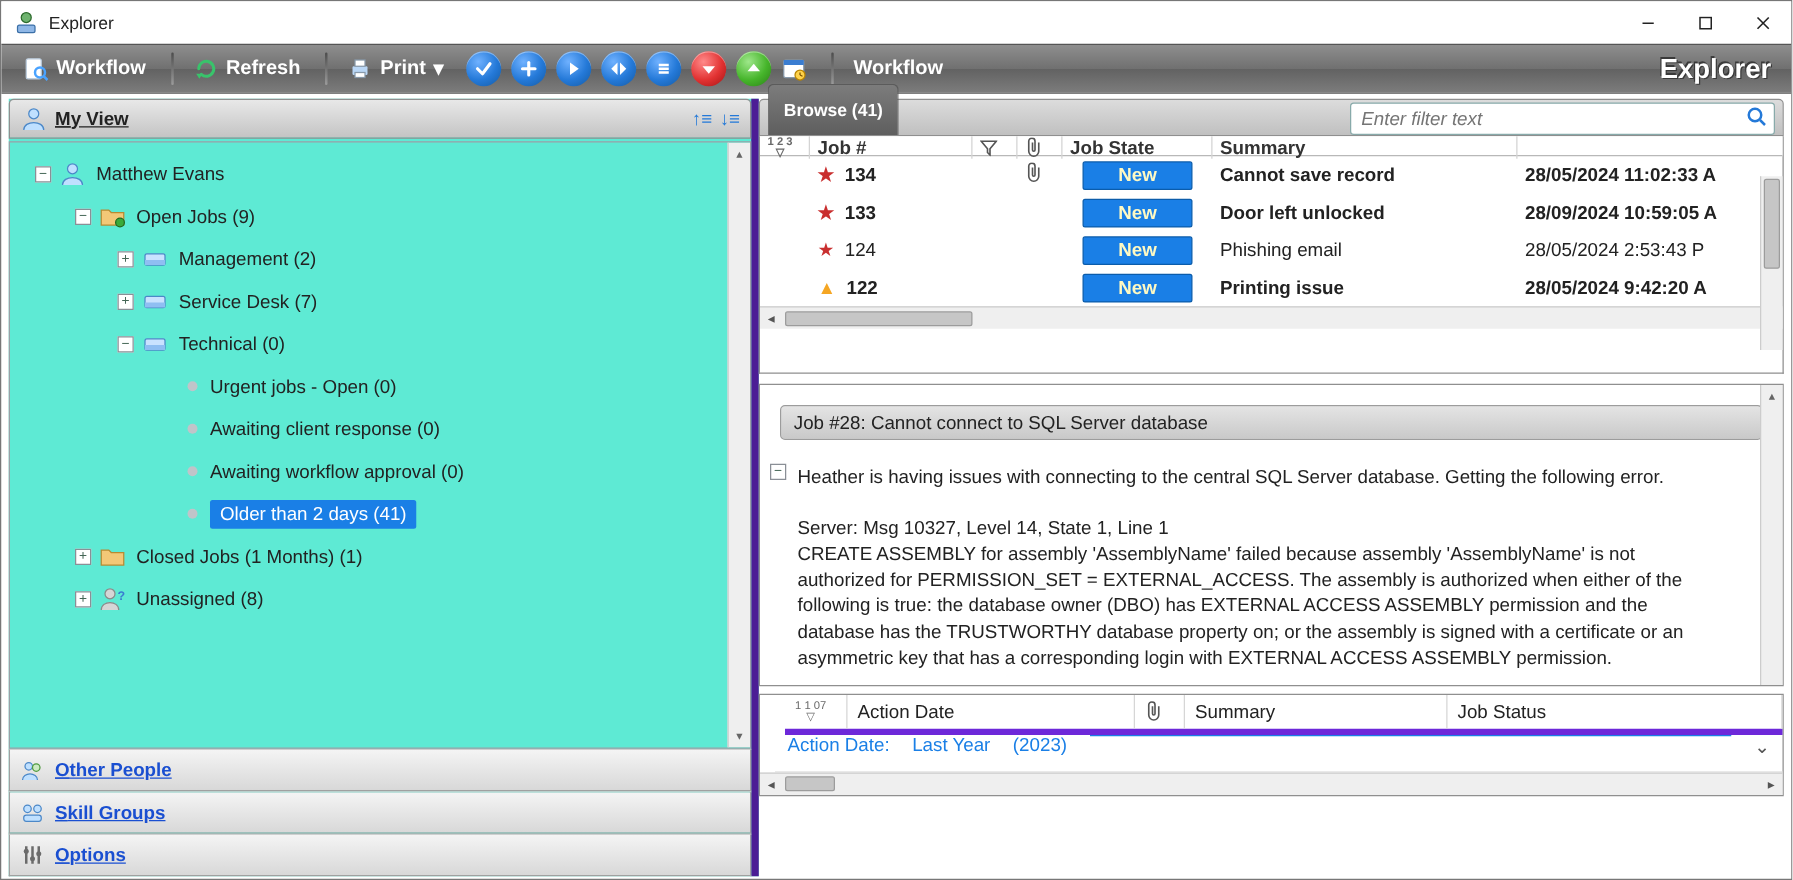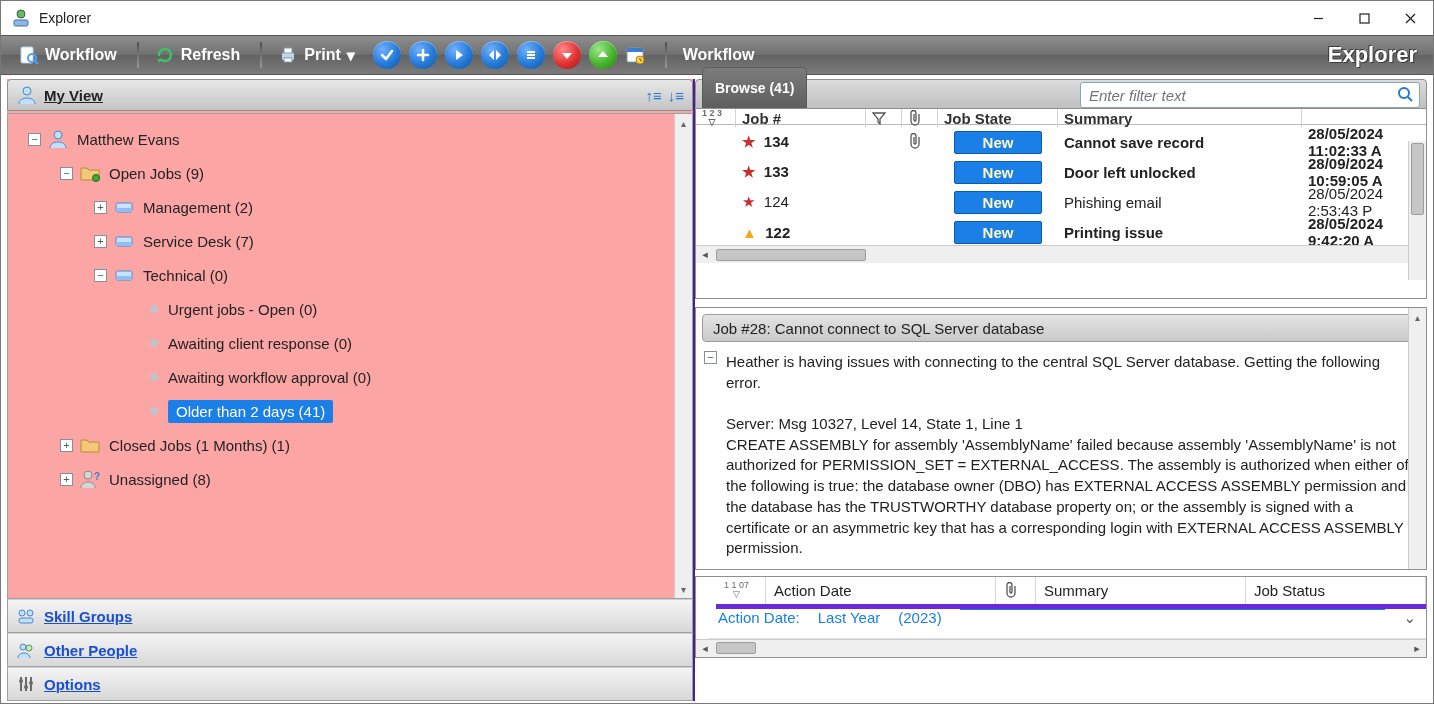--- a/index.html
+++ b/index.html
@@ -23,21 +23,21 @@
   .tsep { width:2px; height:26px; margin:0 6px; background:linear-gradient(#4d4d4d,#9b9b9b); border-radius:1px; }
   .circle-btn { width:28px; height:28px; border-radius:50%; display:flex; align-items:center; justify-content:center; margin:0 4px; 
     background: radial-gradient(circle at 35% 30%, #6fb1ff, #2479d8 55%, #155aa3); box-shadow: inset 0 1px 0 rgba(255,255,255,.4); }
   .circle-btn.red { background: radial-gradient(circle at 35% 30%, #ff8a8a, #e23232 55%, #a31313); }
   .circle-btn.green { background: radial-gradient(circle at 35% 30%, #9ee78a, #46b52b 55%, #2b7f17); }
   .circle-btn svg { width:16px; height:16px; }
   .brand { margin-left:auto; font-size:22px; font-weight:800; color:#fff; text-shadow:1px 1px 0 #3a3a3a, -1px -1px 0 #3a3a3a; padding-right:8px; }
 
   
   .content { flex:1; display:flex; min-height:0; }
-  .left  { width:688px; border-right:2px solid #4c1d95; display:flex; flex-direction:column; background:#fca5a5; margin:4px 0 2px 6px; }
+  .left  { width:600px; border-right:6px solid #4c1d95; display:flex; flex-direction:column; background:#5eead4; margin:4px 0 2px 6px; }
   .right { flex:1; display:flex; flex-direction:column; margin:4px 6px 2px 0; }
 
   
   .accordion-head { height:32px; display:flex; align-items:center; padding:0 8px;
     background: linear-gradient(#e8e8e8,#c4c4c4); border:1px solid #8f8f8f; border-radius:4px 4px 0 0; font-weight:700; margin-bottom:2px; }
   .accordion-head .txt { text-decoration: underline; }
   .accordion-head .ic { width:22px; height:22px; margin-right:6px; }
   .accordion-head .sort-icons { margin-left:auto; display:flex; gap:6px; }
   .tree { flex:1; border:1px solid #9aa0a6; position:relative; overflow:hidden; padding:8px 0 8px 6px; }
   .tree .vscroll { position:absolute; right:0; top:0; bottom:0; width:18px; background:#efefef; border-left:1px solid #ccc; }
@@ -78,21 +78,21 @@
   .warn { color:#f5a623; }
   .paperclip { color:#6b6b6b; }
   .bold { font-weight:700; }
   .grid .vscroll { position:absolute; right:0; top:32px; bottom:18px; width:18px; background:#efefef; border-left:1px solid #ccc; }
   .grid .vscroll .thumb { margin:2px; height:72px; background:#c6c6c6; border:1px solid #9c9c9c; border-radius:2px; }
   .grid .hscroll { height:18px; background:#efefef; border-top:1px solid #ccc; display:flex; align-items:center; }
   .grid .hscroll .ar { width:18px; text-align:center; color:#555; font-size:11px; }
   .grid .hscroll .thumb { height:12px; width:150px; background:#c6c6c6; border:1px solid #9c9c9c; margin-left:2px; border-radius:2px; }
 
   .detail-wrap { margin-top:8px; border:1px solid #8f8f8f; position:relative; padding-bottom:4px; }
-  .detail-head { margin:6px; height:28px; display:flex; align-items:center; padding:0 10px;
+  .detail-head { margin:16px; height:28px; display:flex; align-items:center; padding:0 10px;
     background:linear-gradient(#e4e4e4,#c9c9c9); border:1px solid #9c9c9c; border-radius:4px; font-weight:500; }
   .detail-body { padding:4px 16px 6px 30px; line-height:1.38; position:relative; }
   .detail-body .collapse { position:absolute; left:8px; top:3px; }
   .detail-wrap .vscroll { position:absolute; right:0; top:0; bottom:0; width:18px; background:#efefef; border-left:1px solid #ccc; }
   .detail-wrap .vscroll .ar { height:18px; display:flex; align-items:center; justify-content:center; color:#666; font-size:10px; }
 
   .actions { margin-top:6px; border:1px solid #8f8f8f; }
   .ah { display:grid; grid-template-columns: 50px 230px 40px 210px 1fr; height:32px; border-bottom:5px solid #6d28d9;margin-left:20px; }
   .ah > div { display:flex; align-items:center; padding:0 8px; border-right:1px solid #d6d6d6; }
   .arow { height:30px; display:flex; align-items:flex-start; padding:0 10px; color:#1a7fe6; border-bottom:1px solid #e2e2e2; gap:18px;margin-left:12px; }
@@ -334,33 +334,33 @@
         <div class="vscroll">
           <div class="ar">▴</div>
           <div style="flex:1"></div>
           <div class="ar" style="position:absolute;bottom:0;width:100%">▾</div>
         </div>
       </div>
 
       <div class="accordion-stack">
         <div class="accordion-bar">
           <span class="ic"><svg viewBox="0 0 20 20">
+                <circle cx="7" cy="7" r="3" fill="#bfe0ff" stroke="#4c88c8"></circle>
+                <circle cx="13" cy="8" r="3" fill="#cdeac3" stroke="#4f9a3f"></circle>
+                <path d="M2 18c0-3 3-5 6-5s6 2 6 5" fill="#bfe0ff" stroke="#4c88c8"></path>
+              </svg></span>
+          <span class="txt"><u>O</u><span>ther People</span></span>
+        </div>
+        <div class="accordion-bar">
+          <span class="ic"><svg viewBox="0 0 20 20">
                 <circle cx="6" cy="7" r="3" fill="#bfe0ff" stroke="#4c88c8"></circle>
                 <circle cx="14" cy="7" r="3" fill="#bfe0ff" stroke="#4c88c8"></circle>
                 <rect x="3" y="12" width="14" height="5" rx="2" fill="#bfe0ff" stroke="#4c88c8"></rect>
               </svg></span>
           <span class="txt"><u>S</u><span>kill Groups</span></span>
-        </div>
-        <div class="accordion-bar">
-          <span class="ic"><svg viewBox="0 0 20 20">
-                <circle cx="7" cy="7" r="3" fill="#bfe0ff" stroke="#4c88c8"></circle>
-                <circle cx="13" cy="8" r="3" fill="#cdeac3" stroke="#4f9a3f"></circle>
-                <path d="M2 18c0-3 3-5 6-5s6 2 6 5" fill="#bfe0ff" stroke="#4c88c8"></path>
-              </svg></span>
-          <span class="txt"><u>O</u><span>ther People</span></span>
         </div>
         <div class="accordion-bar">
           <span class="ic"><svg viewBox="0 0 20 20">
                 <line x1="5" y1="3" x2="5" y2="17" stroke="#6b6b6b" stroke-width="2"></line>
                 <line x1="10" y1="3" x2="10" y2="17" stroke="#6b6b6b" stroke-width="2"></line>
                 <line x1="15" y1="3" x2="15" y2="17" stroke="#6b6b6b" stroke-width="2"></line>
                 <circle cx="5" cy="7" r="2" fill="#6b6b6b"></circle>
                 <circle cx="10" cy="13" r="2" fill="#6b6b6b"></circle>
                 <circle cx="15" cy="9" r="2" fill="#6b6b6b"></circle>
               </svg></span>

